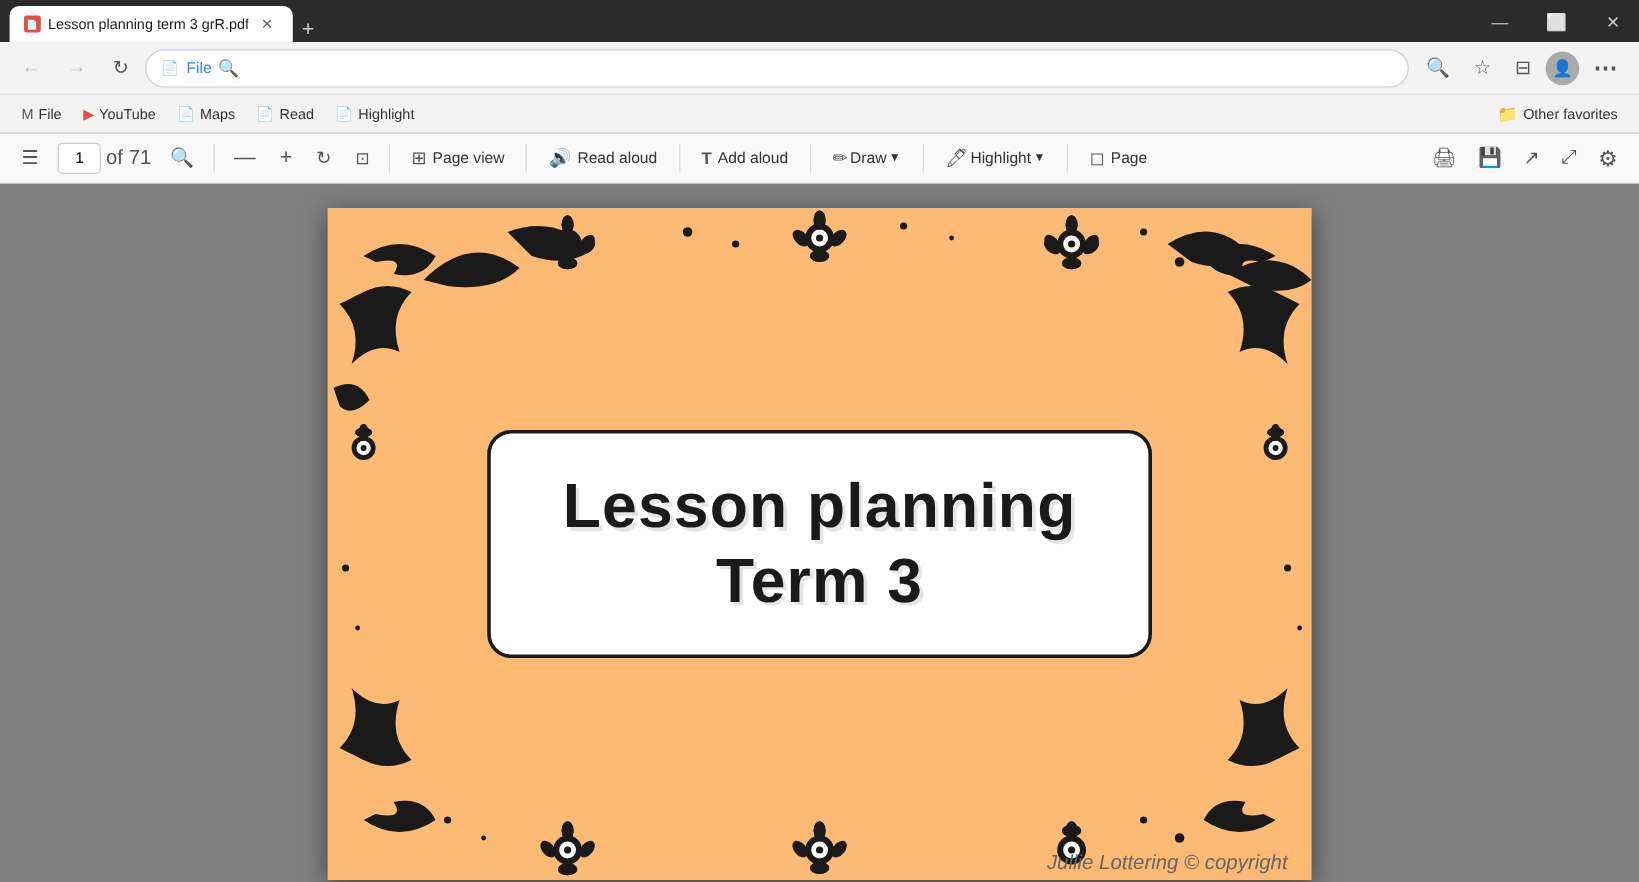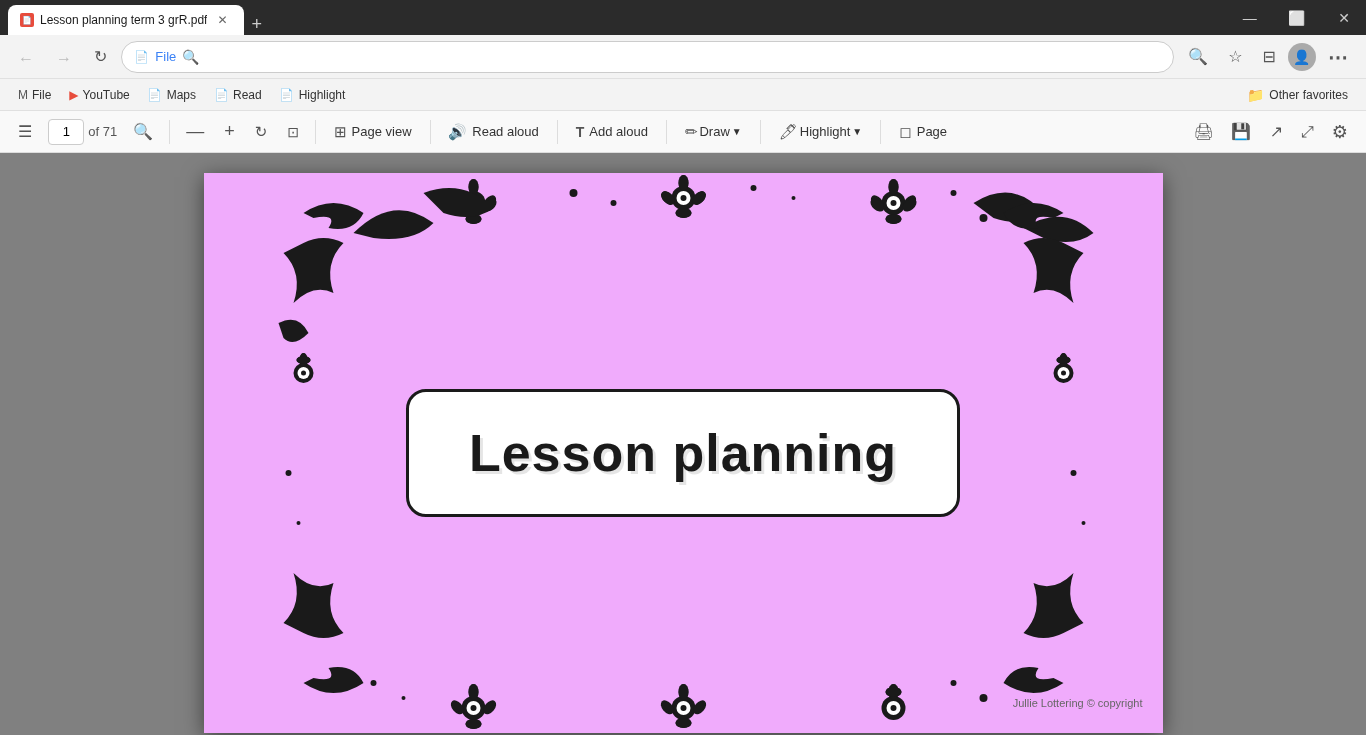--- a/index.html
+++ b/index.html
@@ -59,58 +59,58 @@
     .pdf-toolbar {
       display: flex; align-items: center; background: #f9f9f9; height: 42px; padding: 0 10px;
       border-bottom: 1px solid #ddd; gap: 4px;
     }
     .pdf-sidebar-btn { background: none; border: none; cursor: pointer; color: #555; font-size: 16px; padding: 6px 8px; border-radius: 4px; }
     .page-input-group { display: flex; align-items: center; gap: 4px; margin: 0 4px; }
     .page-input {
       width: 36px; height: 26px; border: 1px solid #ccc; border-radius: 4px;
       text-align: center; font-size: 13px;
     }
-    .page-total { font-size: 13px; color: #555; }
+    .page-total { font-size: 17px; color: #555; }
     .pdf-search-btn { background: none; border: none; cursor: pointer; color: #555; font-size: 16px; padding: 6px 8px; border-radius: 4px; }
     .pdf-divider { width: 1px; background: #ddd; height: 24px; margin: 0 4px; }
     .zoom-btn { background: none; border: none; cursor: pointer; color: #555; font-size: 18px; padding: 6px 8px; border-radius: 4px; }
     .pdf-tool-btn {
       display: flex; align-items: center; gap: 5px; background: none; border: none; cursor: pointer;
       color: #333; font-size: 13px; padding: 5px 10px; border-radius: 4px;
     }
     .pdf-tool-icon { font-size: 15px; color: #555; }
     .pdf-tool-btn.with-arrow { gap: 2px; }
     .pdf-settings-btn { margin-left: auto; background: none; border: none; cursor: pointer; color: #555; font-size: 18px; padding: 6px 8px; border-radius: 4px; }
     .pdf-misc-btns { display: flex; align-items: center; gap: 2px; }
     .pdf-misc-btn { background: none; border: none; cursor: pointer; color: #555; font-size: 16px; padding: 6px 8px; border-radius: 4px; }
 
     
     .main-content {
       background: #808080; height: calc(735px - 35px - 44px - 32px - 42px);
       display: flex; justify-content: center; align-items: flex-start;
       overflow-y: auto; padding: 20px;
     }
     .pdf-page {
-      background: #f0abfc; width: 959px; min-height: 560px;
+      background: #fdba74; width: 820px; min-height: 560px;
       box-shadow: 0 4px 20px rgba(0,0,0,0.5);
       display: flex; justify-content: center; align-items: center;
       position: relative; overflow: hidden;
     }
     .inner-frame {
       border: 3px solid #1a1a1a; border-radius: 20px;
       padding: 30px 60px; background: white; z-index: 2; position: relative;
       text-align: center; min-width: 500px;
     }
     .lesson-title {
       font-family: 'Arial Black', 'Arial', sans-serif; font-size: 52px;
       font-weight: 900; color: #1a1a1a; line-height: 1.2;
       text-shadow: 3px 3px 0 rgba(0,0,0,0.1);
       letter-spacing: 1px;
     }
-    .copyright-text { position: absolute; bottom: 24px; right: 20px; font-size: 11px; color: #666; }
+    .copyright-text { position: absolute; bottom: 4px; right: 20px; font-size: 17px; color: #666; font-style: italic; }
     
     .floral-svg { position: absolute; top: 0; left: 0; width: 100%; height: 100%; }
 
     
     .main-content::-webkit-scrollbar { width: 12px; }
     .main-content::-webkit-scrollbar-track { background: #707070; }
     .main-content::-webkit-scrollbar-thumb { background: #999; border-radius: 6px; }
   </style>
 </head>
 <body>
@@ -369,16 +369,17 @@
         <circle cx="810" cy="350" r="2"></circle>
         <circle cx="100" cy="510" r="3"></circle>
         <circle cx="130" cy="525" r="2"></circle>
         <circle cx="680" cy="510" r="3"></circle>
         <circle cx="710" cy="525" r="4"></circle>
       </g>
     </svg>
 
     <div class="inner-frame">
       <div class="lesson-title">Lesson planning</div>
+      <div class="lesson-title">Term 3</div>
     </div>
     <div class="copyright-text">Jullie Lottering © copyright</div>
   </div>
 </div>
 
 </body></html>

